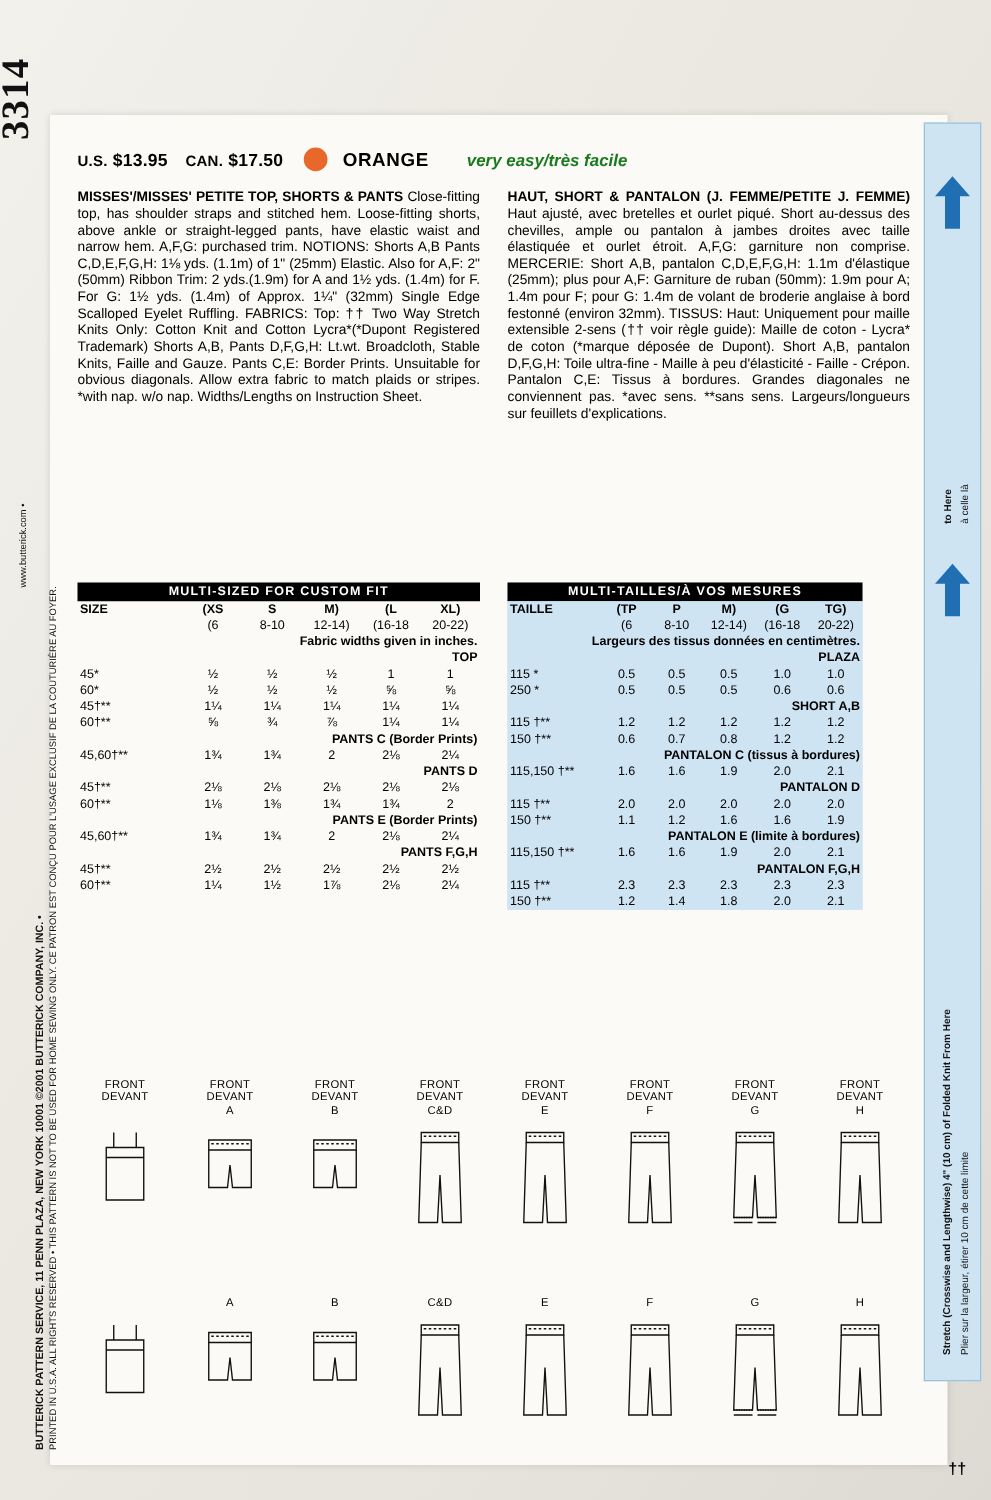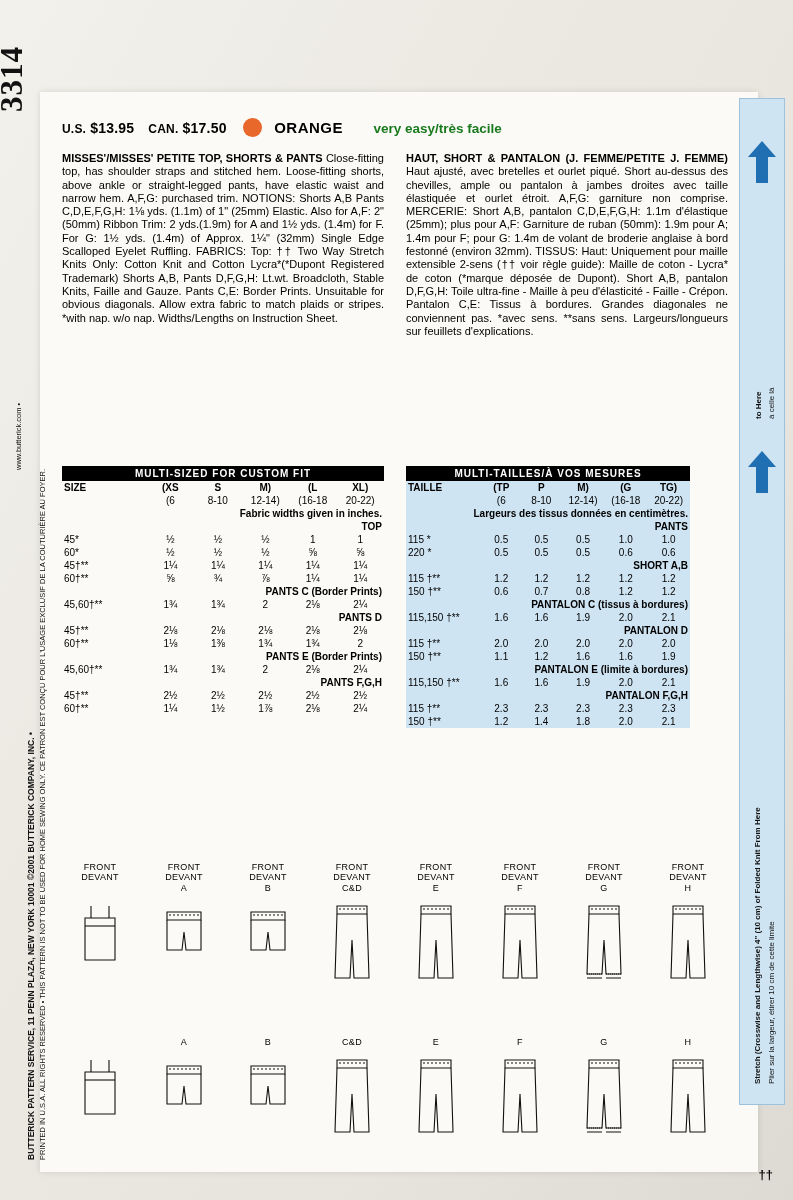--- a/index.html
+++ b/index.html
@@ -39,21 +39,21 @@
   .hdr{
     position:absolute;left:62px;top:118px;width:620px;height:22px;
   }
   .price{font-size:14px;font-weight:bold;letter-spacing:.2px;}
   .price .lbl{font-size:12px;}
   .dot{
     display:inline-block;width:19px;height:19px;border-radius:50%;
     background:#e8672a;vertical-align:-4px;margin:0 8px 0 12px;
   }
   .colorname{font-size:15px;font-weight:bold;letter-spacing:.5px;}
-  .easy{font-size:13.5px;font-weight:bold;color:#1a7a1f;margin-left:26px;}
+  .easy{font-size:13.5px;font-weight:bold;color:#1a7a1f;font-style:italic;margin-left:26px;}
 
   .cols{position:absolute;left:62px;top:152px;width:672px;}
   .col{position:absolute;top:0;width:322px;font-size:11px;line-height:1.21;color:#000;text-align:justify;}
   .colL{left:0;}
   .colR{left:344px;}
   .col b{font-weight:bold;}
 
   
   .tbl{position:absolute;font-size:10px;}
   .tbl .band{
@@ -267,32 +267,32 @@
             <td class="num">(6</td>
             <td class="num">8-10</td>
             <td class="num">12-14)</td>
             <td class="num">(16-18</td>
             <td class="num">20-22)</td>
           </tr>
           <tr>
             <td colspan="6" class="rowhead">Largeurs des tissus données en centimètres.</td>
           </tr>
           <tr>
-            <td colspan="6" class="rowhead">PANTS</td>
+            <td colspan="6" class="rowhead">PLAZA</td>
           </tr>
           <tr>
             <td class="lead">115 *</td>
             <td class="num">0.5</td>
             <td class="num">0.5</td>
             <td class="num">0.5</td>
             <td class="num">1.0</td>
             <td class="num">1.0</td>
           </tr>
           <tr>
-            <td class="lead">220 *</td>
+            <td class="lead">250 *</td>
             <td class="num">0.5</td>
             <td class="num">0.5</td>
             <td class="num">0.5</td>
             <td class="num">0.6</td>
             <td class="num">0.6</td>
           </tr>
           <tr>
             <td colspan="6" class="rowhead">SHORT A,B</td>
           </tr>
           <tr>

